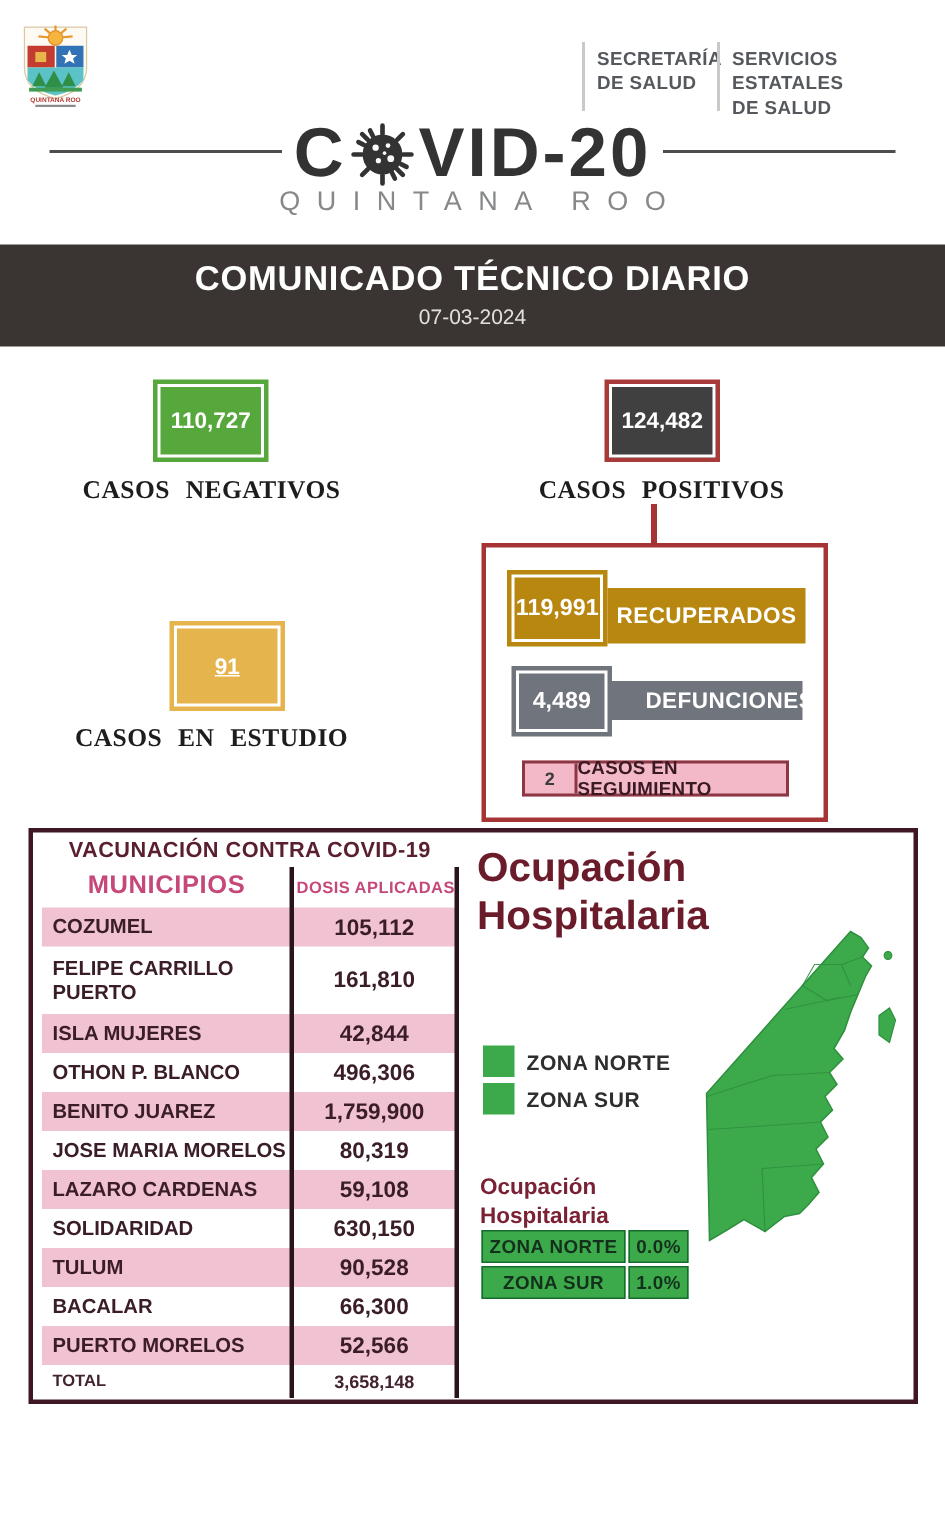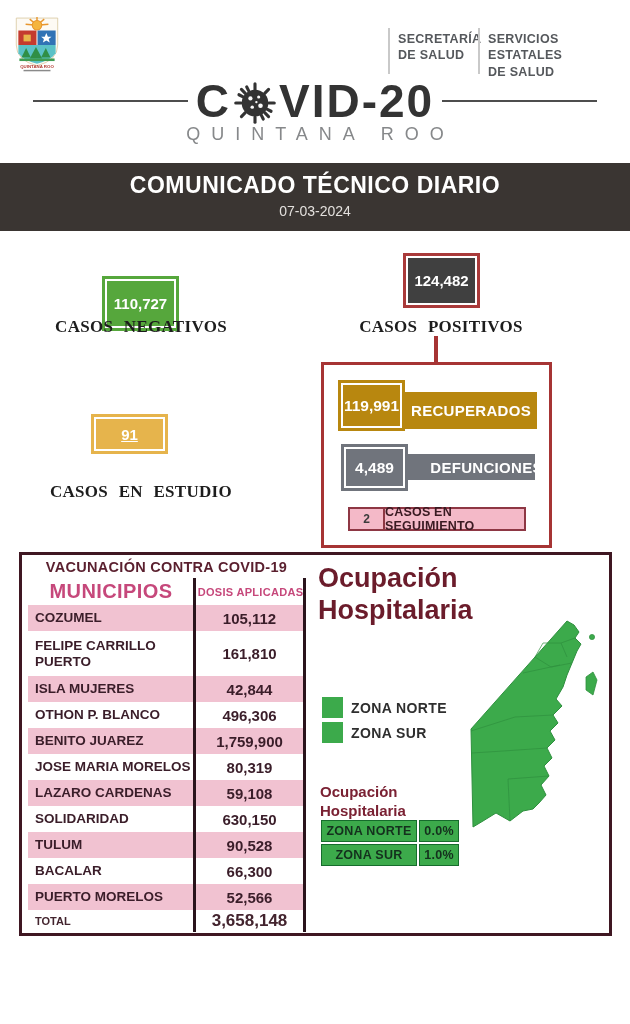--- a/index.html
+++ b/index.html
@@ -44,32 +44,32 @@
   .bar.gray { background:#70747c;padding-left:32px; }
 
   .seg { position:absolute; left:348px; top:507px; width:178px; height:24px; display:flex; border:2px solid #8e3744; background:#f4b9c8; }
   .seg-val { width:33px; display:flex; align-items:center; justify-content:center; font-size:12px; font-weight:bold; color:#3c3c3c; }
   .seg-label { flex:1; border-left:2px solid #8e3744; display:flex; align-items:center; justify-content:center;
                font-size:12.5px; font-weight:bold; color:#3a1a22; letter-spacing:.2px; }
 
   
   .mainbox { position:absolute; left:19px; top:552px; width:593px; height:384px; border:3px solid #3f1722; background:#fff; }
   .vac-title { position:absolute; left:6px; top:4px; width:277px; text-align:center; font-size:14.5px; font-weight:bold; color:#5a1f2e; letter-spacing:.3px; }
-  .col-muni  { position:absolute; left:6px; top:25px; width:166px; text-align:center; font-size:20px; font-weight:bold; color:#c6487b; letter-spacing:.4px; }
+  .col-muni  { position:absolute; left:6px; top:25px; width:166px; text-align:center; font-size:17px; font-weight:bold; color:#c6487b; letter-spacing:.4px; }
   .col-dosis { position:absolute; left:174px; top:31px; width:109px; text-align:center; font-size:11px; font-weight:bold; color:#c6487b; letter-spacing:.3px; }
   .vline { position:absolute; width:2.5px; background:#2a141c; top:23px; height:354px; }
   .vrows { position:absolute; left:6px; top:50px; width:277px; }
   .vrow { display:flex; height:26px; }
   .vrow.tall { height:45px; }
   .vrow.total { height:22px; }
   .vrow .m { width:166px; display:flex; align-items:center; padding-left:7px; font-size:13.5px; font-weight:bold; color:#3a1d29; line-height:1.15; }
   .vrow .d { width:111px; display:flex; align-items:center; justify-content:center; font-size:15px; font-weight:bold; color:#3a1d29; }
   .vrow.pink .m, .vrow.pink .d { background:#f1c2d1; }
   .vrow.total .m { font-size:11px; font-weight:600; color:#43242e; }
-  .vrow.total .d { font-size:17px; font-weight:600; color:#43242e; }
+  .vrow.total .d { font-size:12px; font-weight:600; color:#43242e; }
 
   .hosp-title { position:absolute; left:296px; top:8px; font-size:27px; font-weight:bold; color:#6b1c2b; line-height:1.17; }
   .legend-swatch { position:absolute; width:21px; height:21px; background:#3caa4b; }
   .legend-label { position:absolute; height:21px; display:flex; align-items:center; font-size:14px; font-weight:bold; color:#2e2e2e; letter-spacing:.4px; }
   .hosp-sub { position:absolute; left:298px; top:228px; font-size:15px; font-weight:bold; color:#7a2133; line-height:1.25; }
   .zone-table { position:absolute; left:299px; top:265px; display:flex; flex-direction:column; gap:2px; }
   .zone-row { display:flex; gap:2px; }
   .zone-cell { height:22px; background:#3caa4b; border:1.5px solid #166c2c; display:flex; align-items:center; justify-content:center;
                font-size:12.5px; font-weight:bold; color:#14301d; letter-spacing:.3px; }
   .zone-name { width:96px; }
@@ -144,31 +144,31 @@
     </div>
     <div class="brand-rule"></div>
   </div>
   <div class="brand-sub">QUINTANA ROO</div>
 
   <div class="banner">
     <div class="banner-title">COMUNICADO TÉCNICO DIARIO</div>
     <div class="banner-date">07-03-2024</div>
   </div>
 
-  <div class="statbox green" style="left:105px; top:256px; width:71px; height:49px;margin-top:23px;">
+  <div class="statbox green" style="left:105px; top:256px; width:71px; height:49px;">
     <span>110,727</span>
   </div>
   <div class="serif-label" style="left:41px; top:317px; width:200px;">CASOS NEGATIVOS</div>
 
   <div class="statbox red" style="left:406px; top:256px; width:71px; height:49px;">
     <span>124,482</span>
   </div>
   <div class="serif-label" style="left:341px; top:317px; width:200px;">CASOS POSITIVOS</div>
 
-  <div class="statbox yellow" style="left:94px; top:417px; width:71px; height:34px;text-decoration:underline;">
+  <div class="statbox yellow" style="left:116px; top:417px; width:71px; height:54px;text-decoration:underline;">
     <span>91</span>
   </div>
   <div class="serif-label" style="left:41px; top:482px; width:200px;">CASOS EN ESTUDIO</div>
 
   <div class="connector"></div>
   <div class="redframe"></div>
 
   <div class="statbox gold" style="left:341px; top:383px; width:61px; height:45px;">
     <span>119,991</span>
   </div>

